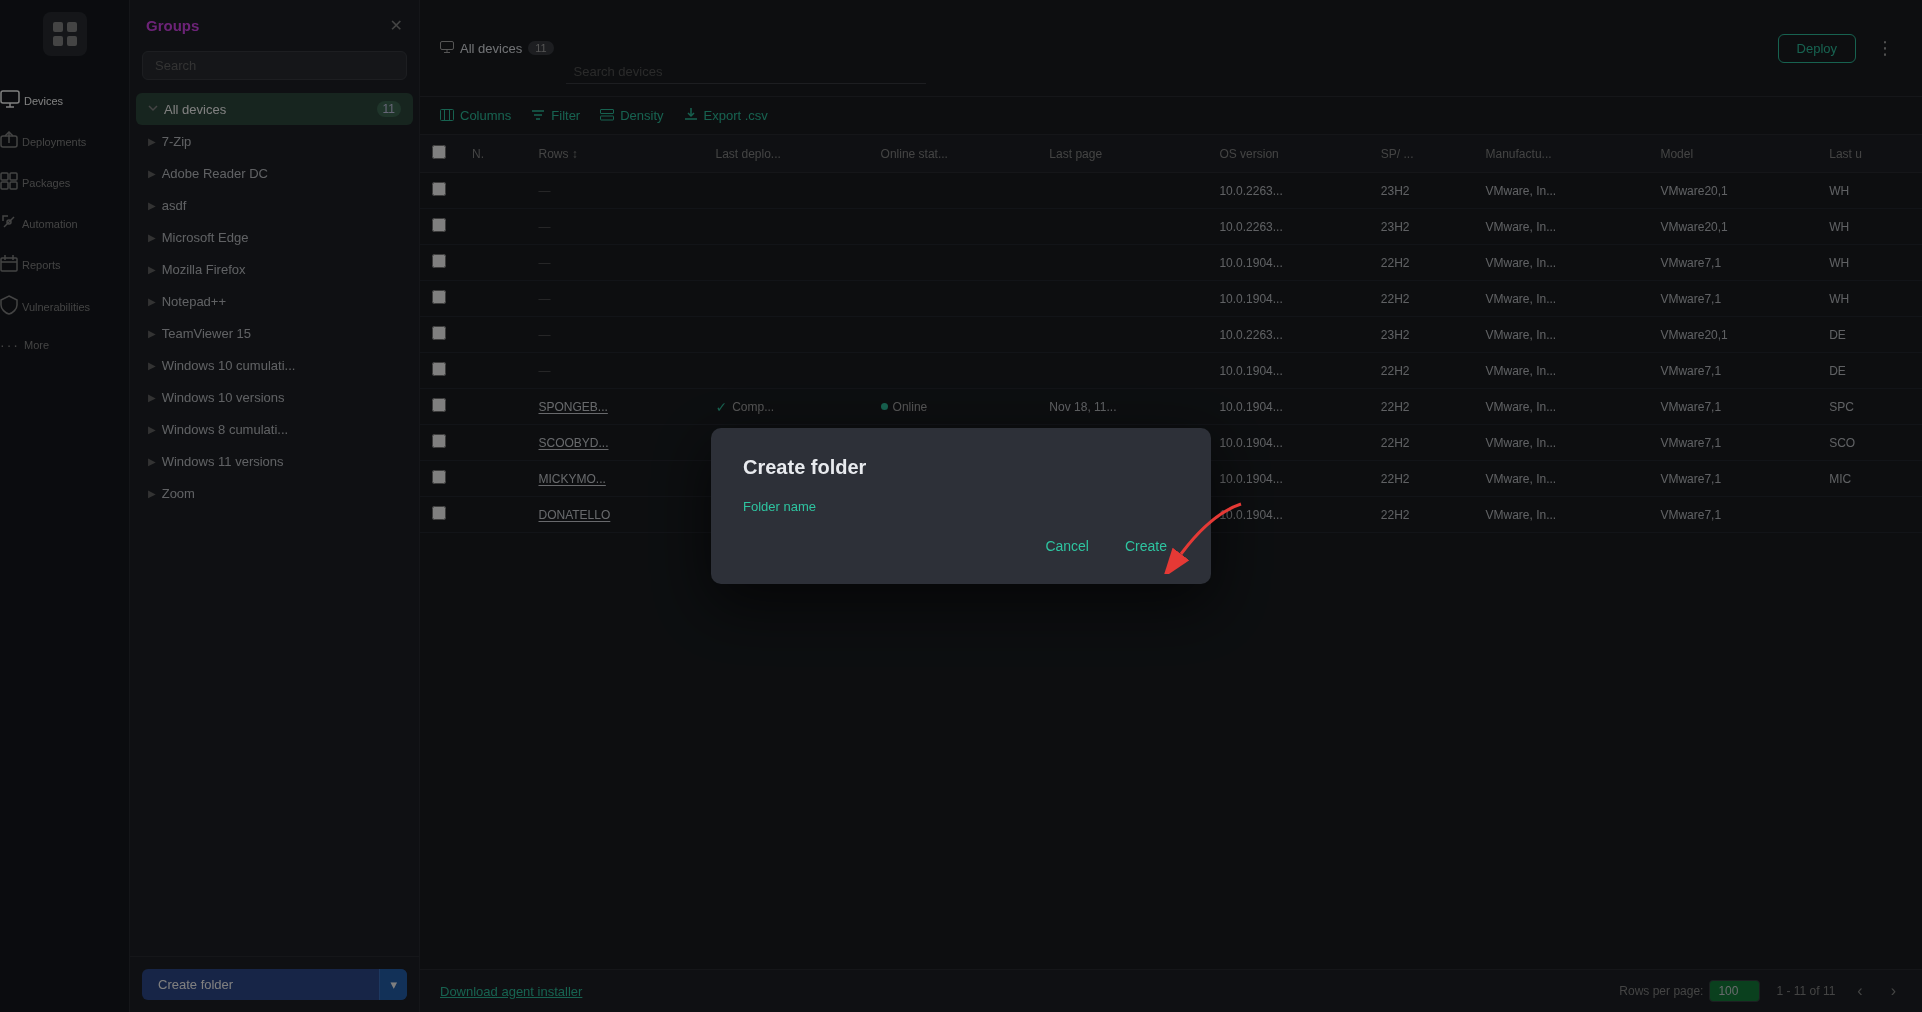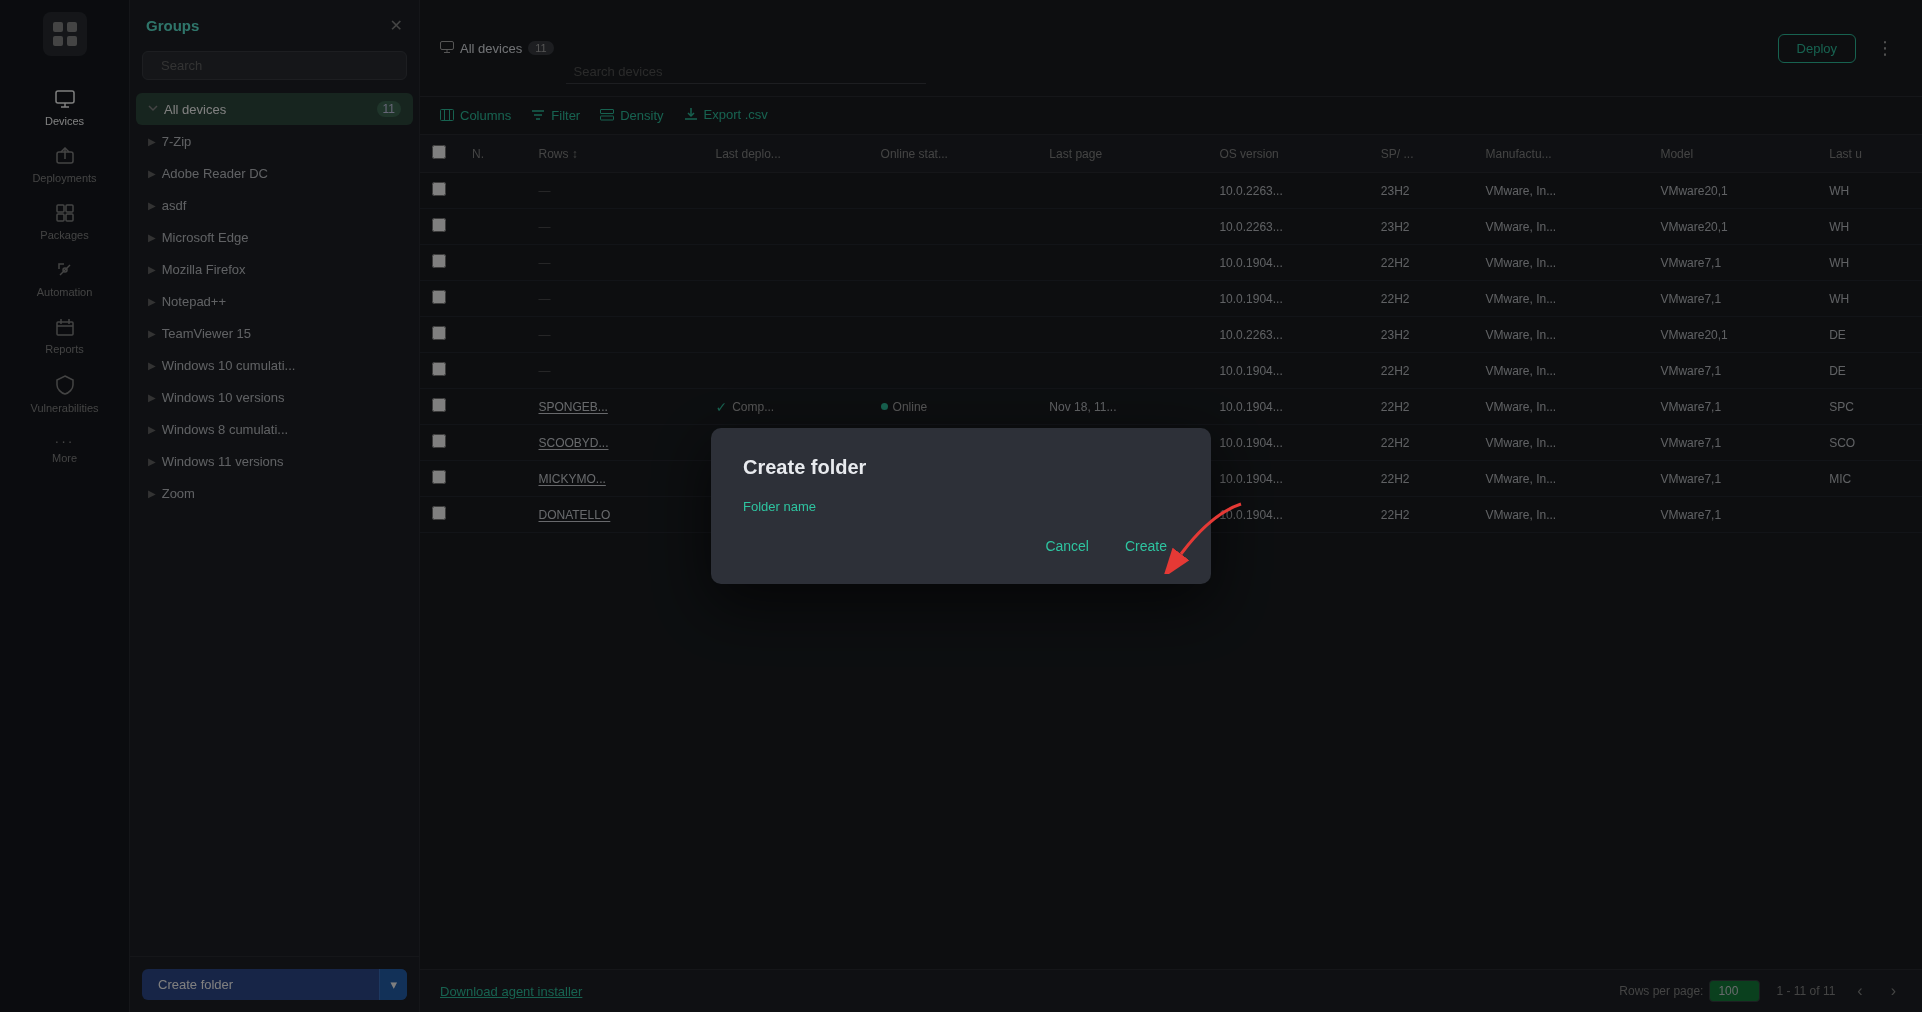--- a/index.html
+++ b/index.html
@@ -33,21 +33,21 @@
       display: flex;
       align-items: center;
       justify-content: center;
       margin-bottom: 24px;
       font-size: 20px;
       color: #888;
     }
     .nav-item {
       width: 100%;
       display: flex;
-      flex-direction: column;
+      flex-direction: row;
       align-items: center;
       padding: 10px 0;
       cursor: pointer;
       color: #888;
       gap: 4px;
       font-size: 11px;
     }
     .nav-item.active { color: #fff; }
     .nav-item .nav-icon {
       font-size: 18px;
@@ -67,33 +67,33 @@
     }
     .sidebar-header {
       display: flex;
       justify-content: space-between;
       align-items: center;
       padding: 16px 16px 8px;
     }
     .sidebar-title {
       font-size: 15px;
       font-weight: 600;
-      color: #5eead4;
+      color: #d946ef;
     }
     .sidebar-close {
       cursor: pointer;
       color: #888;
       font-size: 16px;
     }
     .sidebar-search {
       margin: 8px 12px 12px;
       background: #2a2d33;
       border: 1px solid #3a3d43;
       border-radius: 6px;
-      padding: 6px 18px;
+      padding: 6px 12px;
       color: #d0d3d8;
       font-size: 13px;
       outline: none;
       width: calc(100% - 24px);
     }
     .sidebar-search::placeholder { color: #666; }
 
     .sidebar-items {
       flex: 1;
       overflow-y: auto;
@@ -226,20 +226,21 @@
     
     .toolbar {
       display: flex;
       align-items: center;
       padding: 10px 20px;
       gap: 20px;
       border-bottom: 1px solid #2a2d33;
     }
     .toolbar-btn {
       display: flex;
+      align-items: center;
       gap: 6px;
       color: #2ec4a0;
       cursor: pointer;
       font-size: 13px;
       font-weight: 500;
       background: none;
       border: none;
     }
     .toolbar-btn .tb-icon { font-size: 14px; }
 

